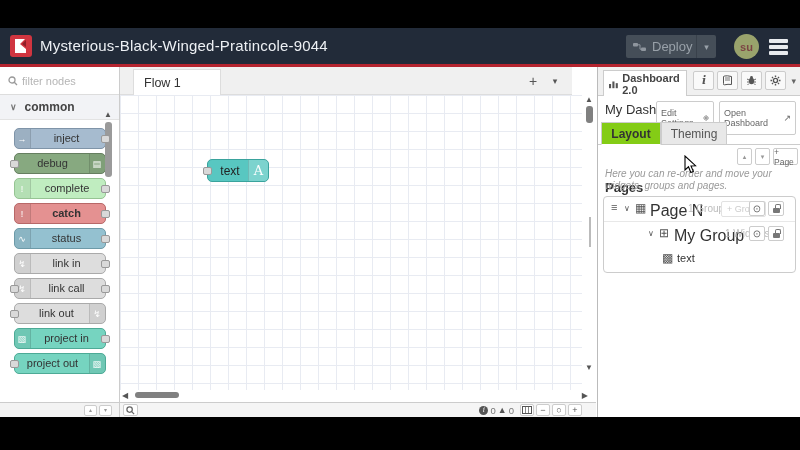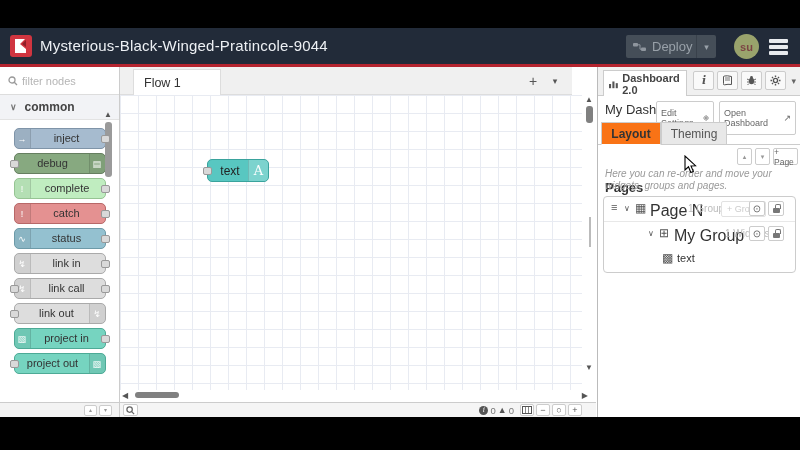--- a/index.html
+++ b/index.html
@@ -115,21 +115,21 @@
   .sb-tools { position:absolute; right:4px; top:4px; display:flex; gap:3px; align-items:center; }
   .tool-btn { width:21px; height:19px; border:1px solid #ccc; background:#f9f9f9; border-radius:2px;
               display:flex; align-items:center; justify-content:center; color:#555; font-size:11px; }
   .tool-caret { color:#666; font-size:9px; margin-left:2px; }
   .sb-dash { position:absolute; left:0; top:29px; width:100%; height:26px; }
   .sb-dash .dtitle { position:absolute; left:7px; top:6px; font-size:13px; font-weight:500; color:#333; }
   .mini-btn { position:absolute; top:5px; height:17px; border:1px solid #ccc; background:#fff;
               border-radius:2px; font-size:9px; color:#666; display:flex; align-items:center;
               justify-content:center; gap:3px; padding:16px 4px; }
   .sb-tabs2 { position:absolute; left:0; top:55px; width:100%; height:23px; border-bottom:1px solid #ccc; }
-  .l-tab { position:absolute; left:3px; top:0px; width:60px; height:23px; background:#f97316;
+  .l-tab { position:absolute; left:3px; top:0px; width:60px; height:23px; background:#84cc16;
            border:1px solid #ccc; border-bottom:1px solid #fff; font-weight:bold; color:#333;
            font-size:12px; text-align:center; padding-top:4px; z-index:2; }
   .t-tab { position:absolute; left:63px; top:0px; width:66px; height:23px; background:#e8e8e8;
            border:1px solid #ccc; color:#555; font-size:12px; text-align:center; padding-top:4px; }
   .sb-pages-head { position:absolute; left:0; top:82px; width:100%; height:18px; }
   .sb-pages-head .ph { position:absolute; left:7px; top:1px; font-size:13px; font-weight:bold;margin-top:30px; }
   .sb-help { position:absolute; left:7px; top:101px; width:190px; font-size:10px; font-style:italic;
              color:#999; line-height:12px; }
   .tree { position:absolute; left:5px; top:129px; width:193px; background:#fff;
           border:1px solid #ccc; border-radius:4px; }
@@ -209,21 +209,21 @@
             <span class="plabel" style="right: 14px;">debug</span>
           </div>
           <div class="pnode" style="background: rgb(192, 237, 192); border-color: rgb(150, 196, 147);">
             <span class="pport r"></span>
             <span class="picon l">!</span>
             <span class="plabel" style="left: 15px;">complete</span>
           </div>
           <div class="pnode" style="background: rgb(228, 145, 145); border-color: rgb(184, 104, 104);">
             <span class="pport r"></span>
             <span class="picon l">!</span>
-            <span class="plabel" style="left: 14px;">catch</span>
+            <span class="plabel" style="left: 14px; font-weight: bold;">catch</span>
           </div>
           <div class="pnode" style="background: rgb(148, 193, 208); border-color: rgb(109, 154, 168);">
             <span class="pport r"></span>
             <span class="picon l">∿</span>
             <span class="plabel" style="left: 14px;">status</span>
           </div>
           <div class="pnode" style="background: rgb(221, 221, 221); border-color: rgb(170, 170, 170);">
             <span class="pport r"></span>
             <span class="picon l">↯</span>
             <span class="plabel" style="left: 14px;">link in</span>

